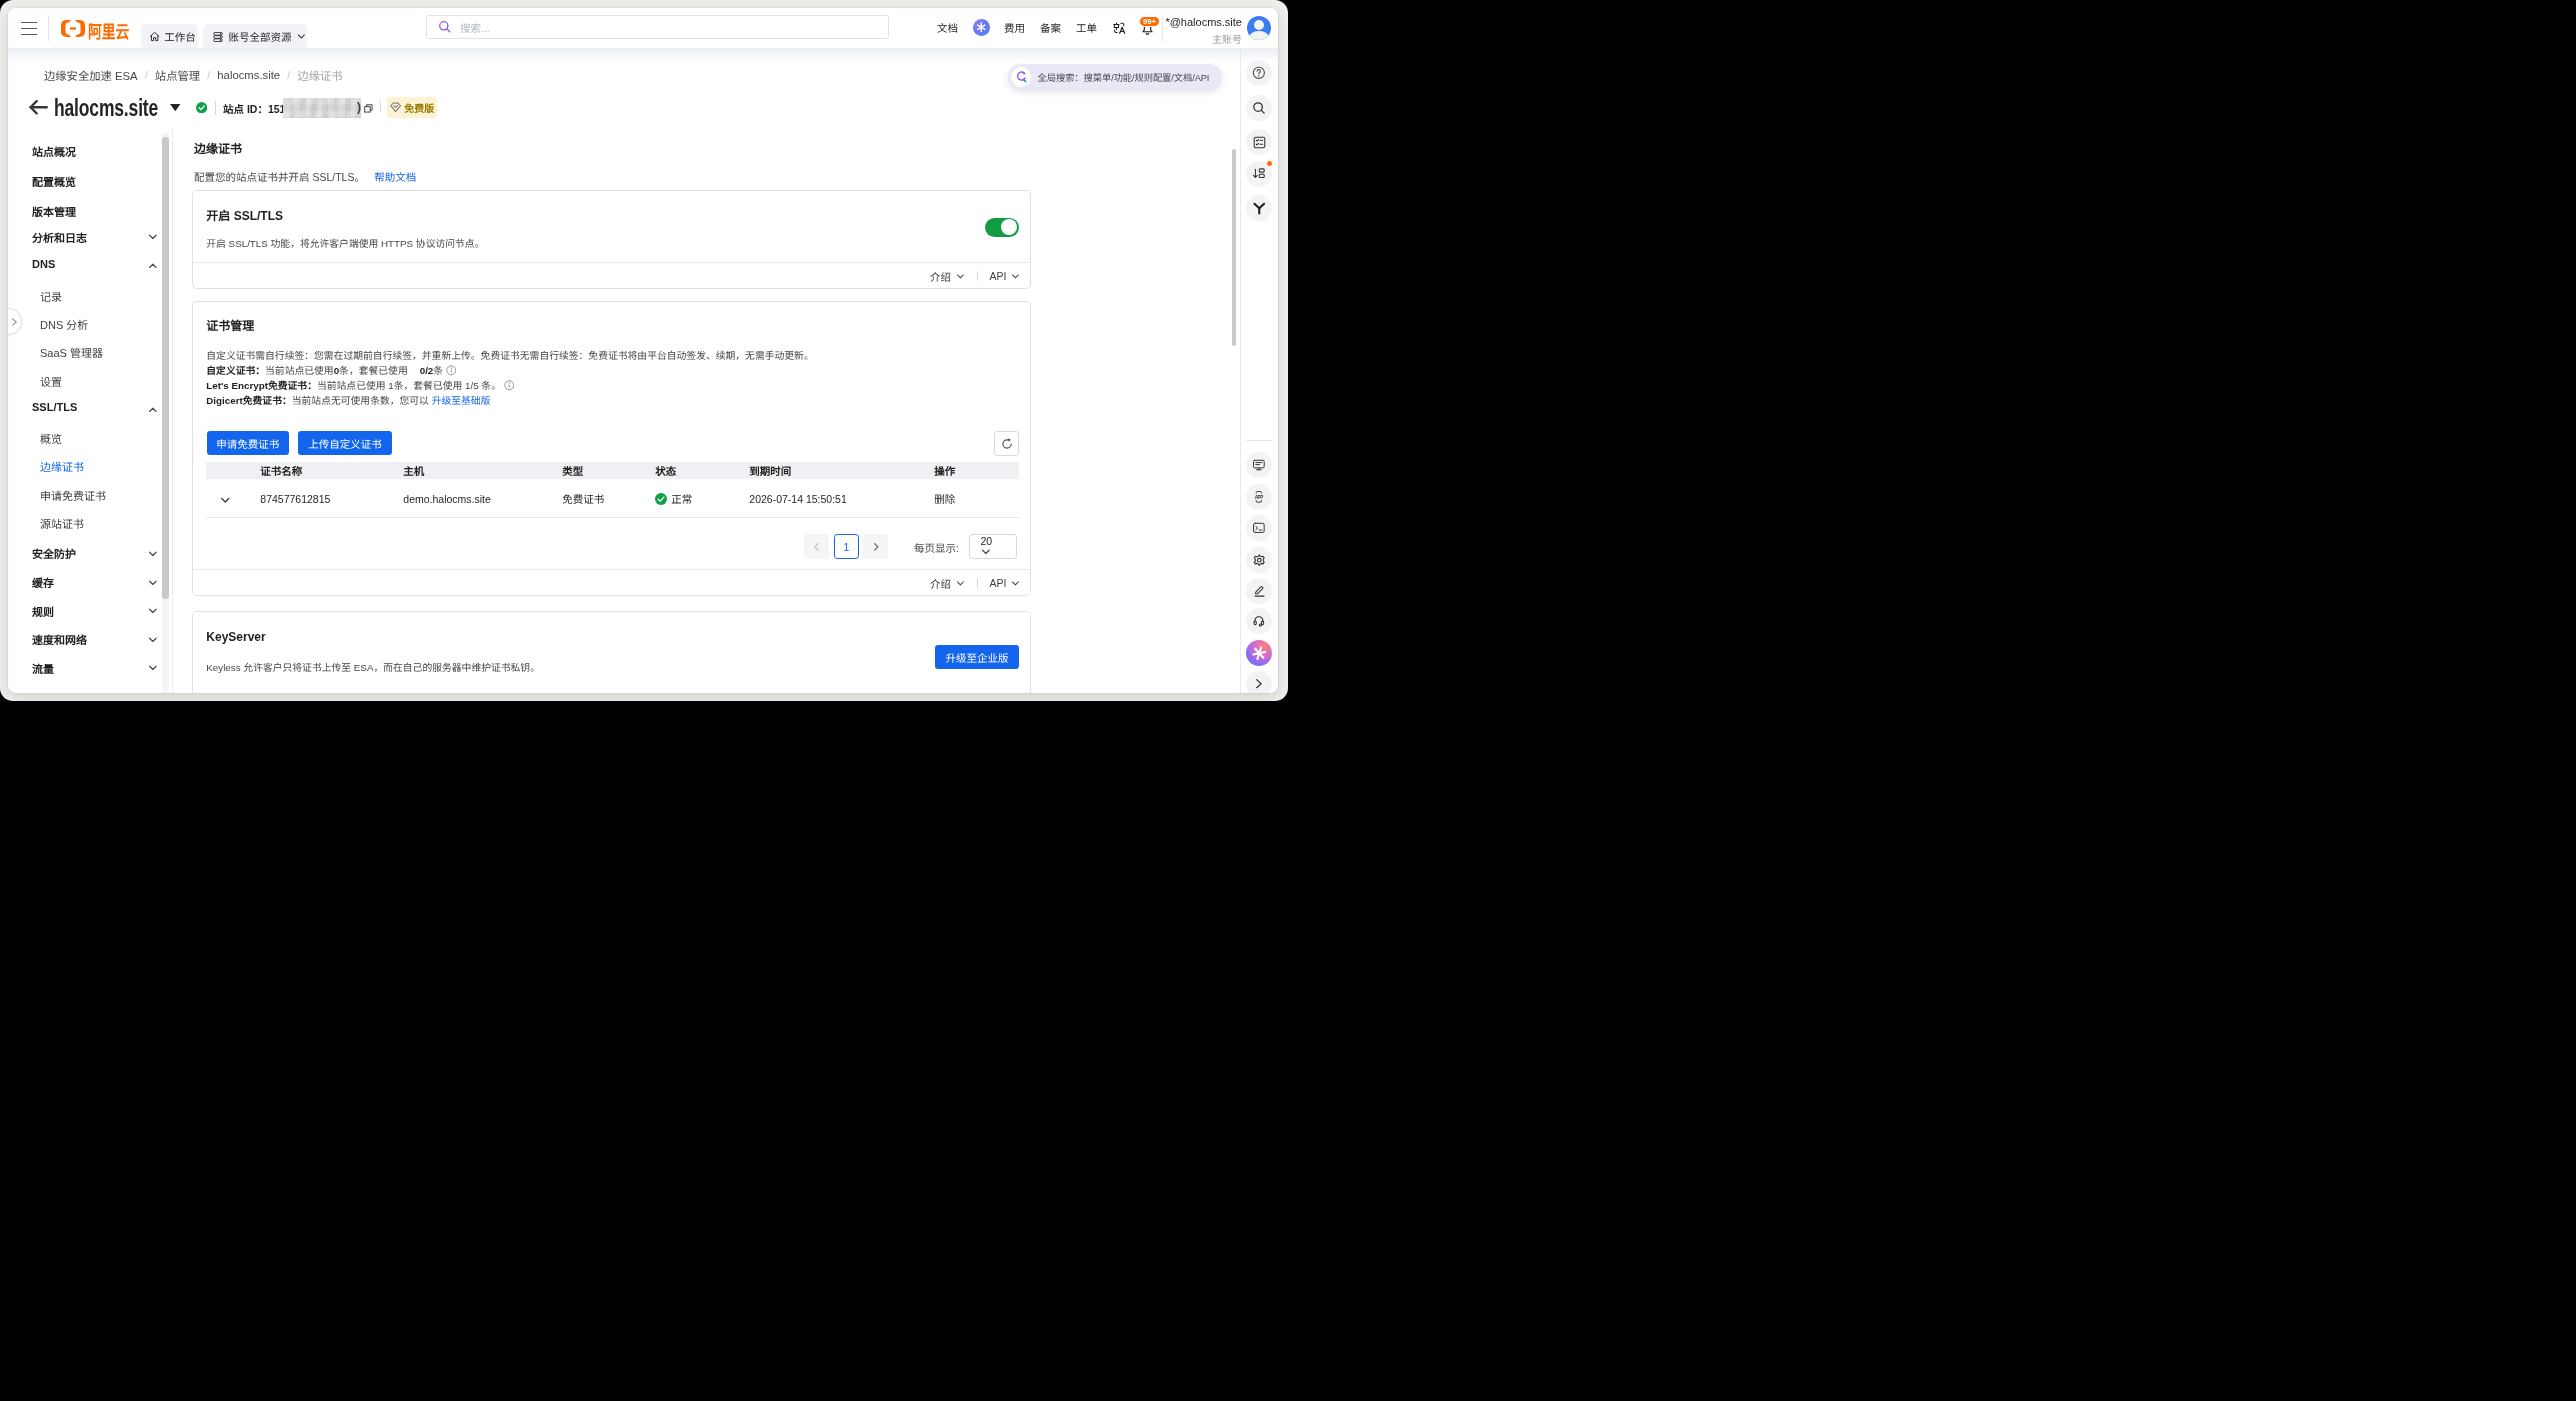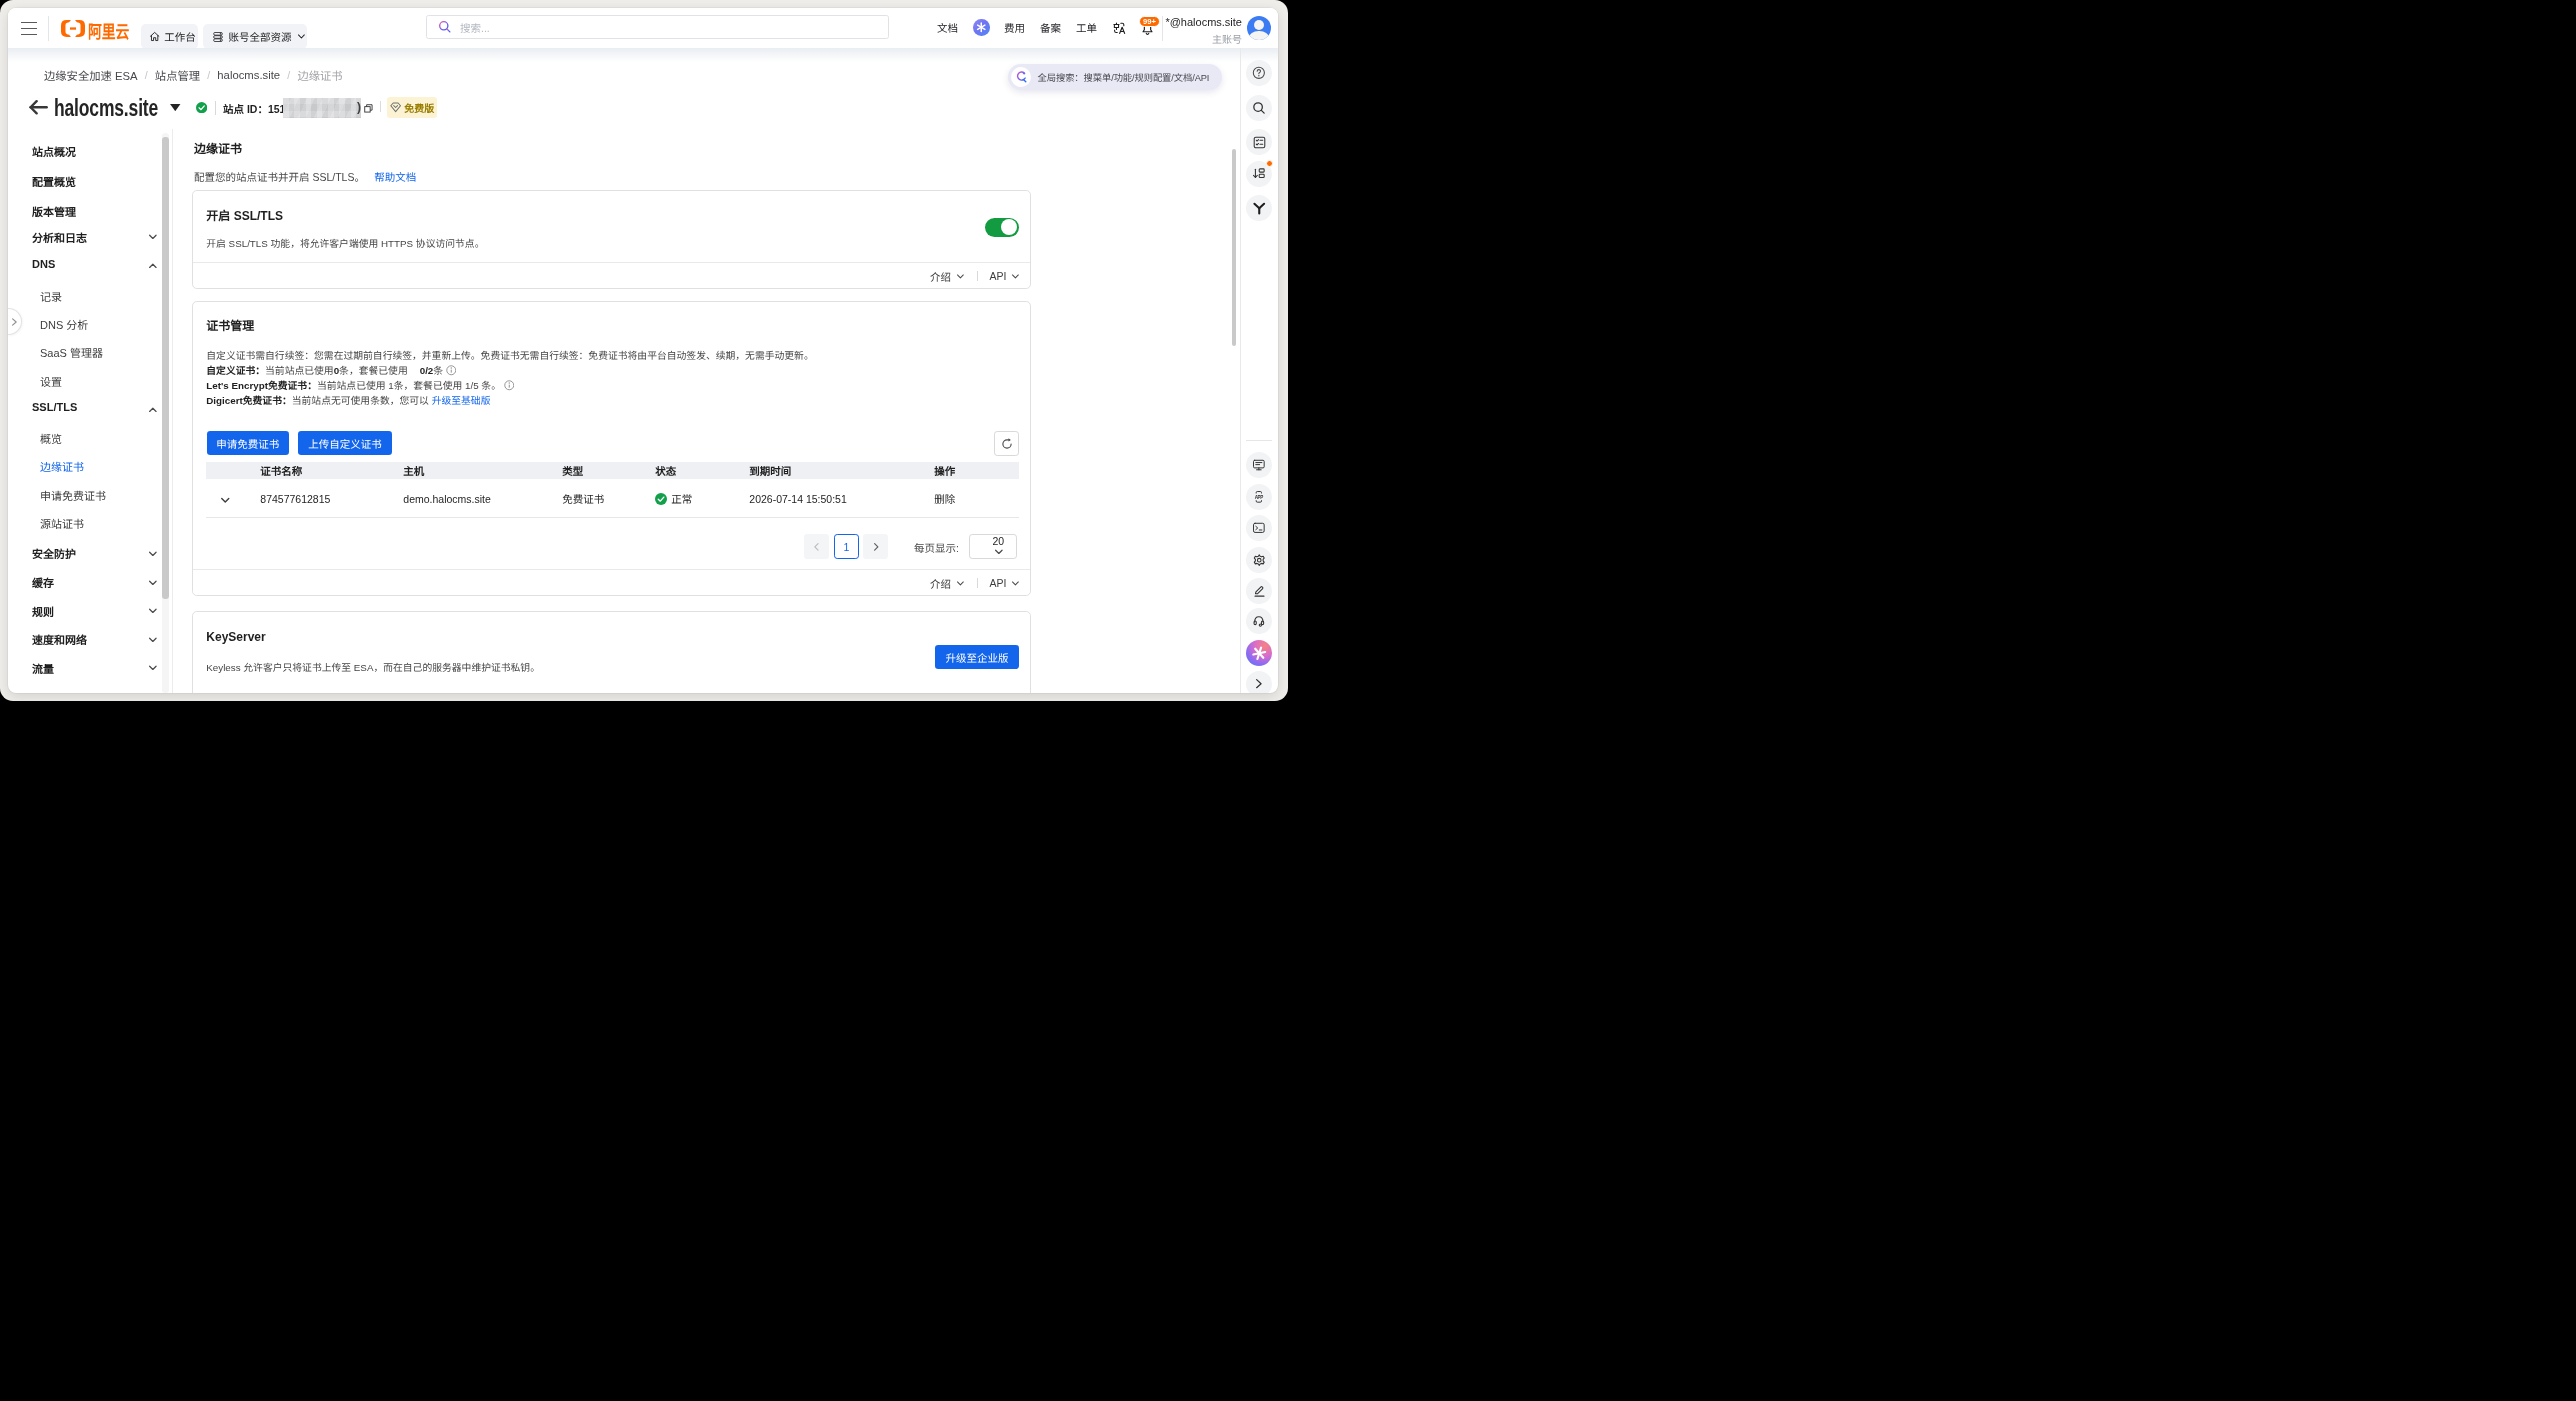--- a/index.html
+++ b/index.html
@@ -337,21 +337,21 @@
           <polyline points="7.5,2 3.5,6 7.5,10" fill="none" stroke="#bcbcbc" stroke-width="1.5" stroke-linecap="round" stroke-linejoin="round"></polyline>
         </svg>
     </div>
     <div class="pgbtn" style="left:641px;top:232px;background:#fff;border:0.8px solid #1366ec;color:#1366ec;font-size:10.5px;">1</div>
     <div class="pgbtn" style="left:670px;top:232px;">
       <svg width="9.7" height="9.7" viewBox="0 0 12 12">
           <polyline points="4.5,2 8.5,6 4.5,10" fill="none" stroke="#5f5f5f" stroke-width="1.5" stroke-linecap="round" stroke-linejoin="round"></polyline>
         </svg>
     </div>
     <div class="abs" style="left:686px;top:238px;width:80px;text-align:right;font-size:10.5px;color:#4a4a4a;">每页显示:</div>
-    <div class="abs" style="left:776px;top:232px;width:48px;height:25px;border:0.8px solid #d9d9d9;border-radius:3.2px;display:flex;align-items:center;flex-direction:column;">
+    <div class="abs" style="left:776px;top:232px;width:48px;height:25px;border:0.8px solid #d9d9d9;border-radius:3.2px;display:flex;flex-direction:column;">
       <span style="margin-left:10.5px;font-size:10.5px;color:#1f1f1f;">20</span>
       <svg width="9.7" height="9.7" viewBox="0 0 12 12" style="margin-left:11.3px;">
           <polyline points="2,4 6,8 10,4" fill="none" stroke="#4a4a4a" stroke-width="1.5" stroke-linecap="round" stroke-linejoin="round"></polyline>
         </svg>
     </div>
     <div class="abs" style="left:0;top:267px;width:100%;height:0.8px;background:#e9e9e9;"></div>
     <div class="footlinks" style="left:737px;top:273px;height:16px;">
       <span>介绍</span>
       <svg width="8.8" height="8.8" viewBox="0 0 12 12" style="margin-left:4.8px;">
           <polyline points="2,4 6,8 10,4" fill="none" stroke="#4a4a4a" stroke-width="1.4" stroke-linecap="round" stroke-linejoin="round"></polyline>

